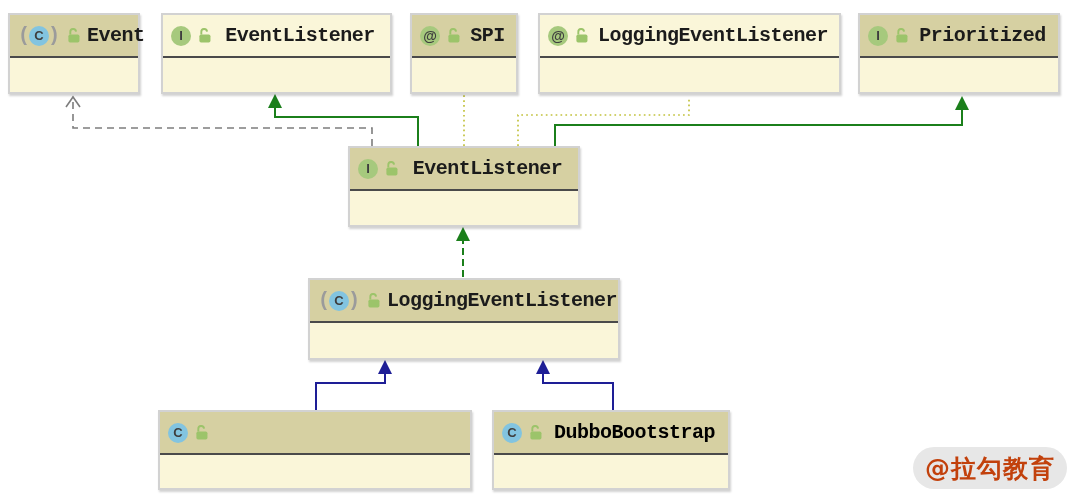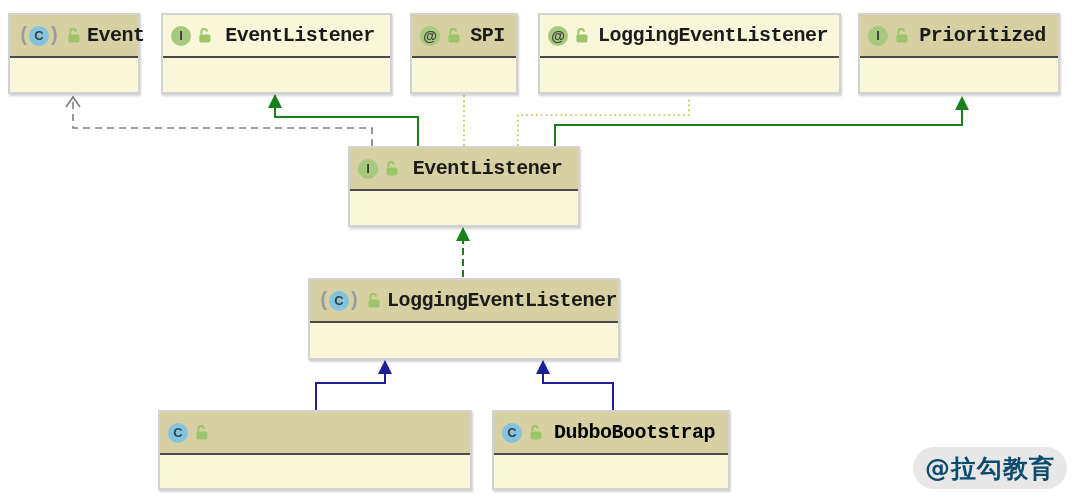--- a/index.html
+++ b/index.html
@@ -20,21 +20,21 @@
   .icon-wrap.parens::before{content:"(";color:#9b9b9b;font-size:20px;font-weight:bold;margin-right:-1px;}
   .icon-wrap.parens::after{content:")";color:#9b9b9b;font-size:20px;font-weight:bold;margin-left:-1px;}
   .circle{width:20px;height:20px;border-radius:50%;display:inline-flex;align-items:center;
           justify-content:center;font-family:"Liberation Sans",sans-serif;font-weight:bold;
           font-size:13px;color:#3e3e3e;}
   .circle.blue{background:#82c4e0;}
   .circle.green{background:#a6c97d;}
   .circle.at{font-size:14px;}
   .lock{flex:0 0 17px;}
   .watermark{position:absolute;left:913px;top:447px;width:154px;height:42px;border-radius:21px;
-             background:#e7e7e7;color:#0c4a6e;display:flex;align-items:center;justify-content:center;
+             background:#e7e7e7;color:#c2410c;display:flex;align-items:center;justify-content:center;
              font-family:"DejaVu Sans",sans-serif;font-weight:bold;font-size:25px;letter-spacing:1px;}
 </style>
 </head>
 <body>
 
 <div class="canvas">
 
   <svg class="edges" viewBox="0 0 1078 503">
 
     <g>

